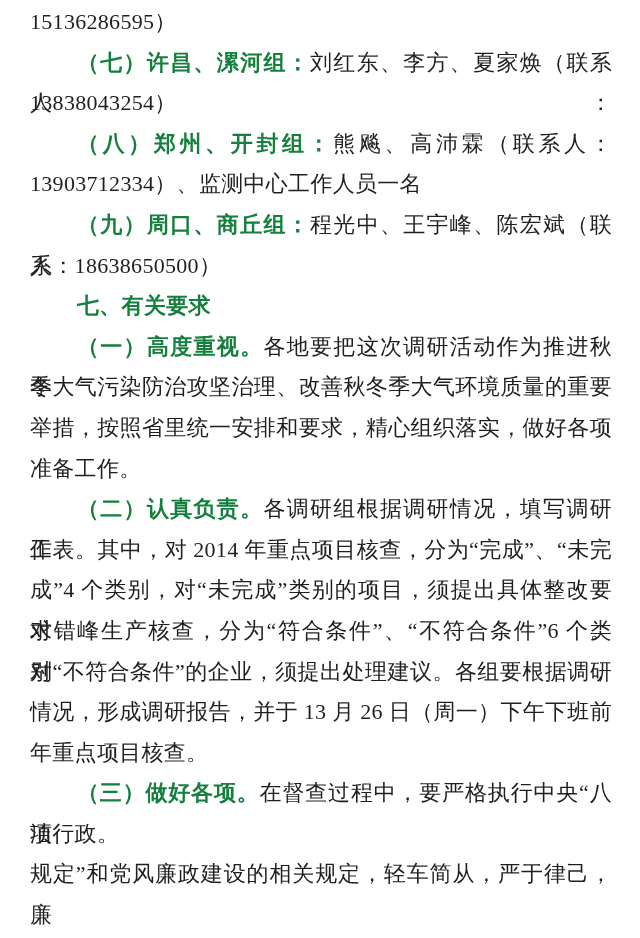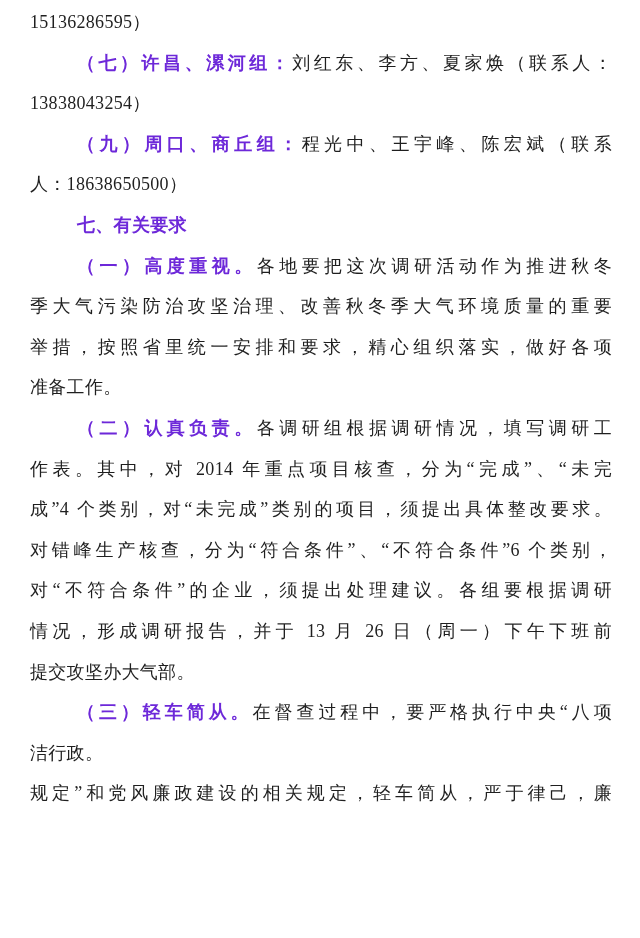--- a/index.html
+++ b/index.html
@@ -12,21 +12,21 @@
     height: 938px;
     position: relative;
     overflow: hidden;
   }
   .doc {
     position: absolute;
     left: 30px;
     top: 2px;
     width: 582px;
     font-family: "Liberation Serif", "DejaVu Serif", serif;
-    font-size: 18px;
+    font-size: 22px;
     line-height: 40.6px;
     color: #1f1f1f;
     letter-spacing: 0.3px;
   }
   .line {
     white-space: nowrap;
     height: 40.6px;
   }
   
   .line.j {
@@ -34,40 +34,42 @@
     text-align: justify;
     text-align-last: justify;
   }
   
   .line.ind {
     text-indent: 47px;
   }
   .b {
     font-family: "Liberation Sans", "DejaVu Sans", sans-serif;
     font-weight: 700;
-    color: #6d28d9;
+    color: #15803d;
   }
 </style>
 </head>
 <body>
 
 <div class="doc">
   <div class="line"><span class="b"></span><span>15136286595）</span></div>
   <div class="line ind j"><span class="b">（七）许昌、漯河组：</span><span>刘红东、李方、夏家焕（联系人：</span></div>
   <div class="line"><span class="b"></span><span>13838043254）</span></div>
+  <div class="line ind j"><span class="b">（八）郑州、开封组：</span><span>熊飚、高沛霖（联系人：</span></div>
+  <div class="line"><span class="b"></span><span>13903712334）、监测中心工作人员一名</span></div>
   <div class="line ind j"><span class="b">（九）周口、商丘组：</span><span>程光中、王宇峰、陈宏斌（联系</span></div>
   <div class="line"><span class="b"></span><span>人：18638650500）</span></div>
   <div class="line ind"><span class="b">七、有关要求</span><span></span></div>
   <div class="line ind j"><span class="b">（一）高度重视。</span><span>各地要把这次调研活动作为推进秋冬</span></div>
   <div class="line j"><span class="b"></span><span>季大气污染防治攻坚治理、改善秋冬季大气环境质量的重要</span></div>
   <div class="line j"><span class="b"></span><span>举措，按照省里统一安排和要求，精心组织落实，做好各项</span></div>
   <div class="line"><span class="b"></span><span>准备工作。</span></div>
   <div class="line ind j"><span class="b">（二）认真负责。</span><span>各调研组根据调研情况，填写调研工</span></div>
   <div class="line j"><span class="b"></span><span>作表。其中，对 2014 年重点项目核查，分为“完成”、“未完</span></div>
   <div class="line j"><span class="b"></span><span>成”4 个类别，对“未完成”类别的项目，须提出具体整改要求。</span></div>
   <div class="line j"><span class="b"></span><span>对错峰生产核查，分为“符合条件”、“不符合条件”6 个类别，</span></div>
   <div class="line j"><span class="b"></span><span>对“不符合条件”的企业，须提出处理建议。各组要根据调研</span></div>
   <div class="line j"><span class="b"></span><span>情况，形成调研报告，并于 13 月 26 日（周一）下午下班前</span></div>
-  <div class="line"><span class="b"></span><span>提交攻坚办大气部。</span></div>
-  <div class="line ind j"><span class="b">（三）轻车简从。</span><span>在督查过程中，要严格执行中央“八项</span></div>
+  <div class="line"><span class="b"></span><span>年重点项目核查。</span></div>
+  <div class="line ind j"><span class="b">（三）做好各项。</span><span>在督查过程中，要严格执行中央“八项</span></div>
   <div class="line"><span class="b"></span><span>洁行政。</span></div>
   <div class="line j"><span class="b"></span><span>规定”和党风廉政建设的相关规定，轻车简从，严于律己，廉</span></div>
 </div>
 
 </body></html>

